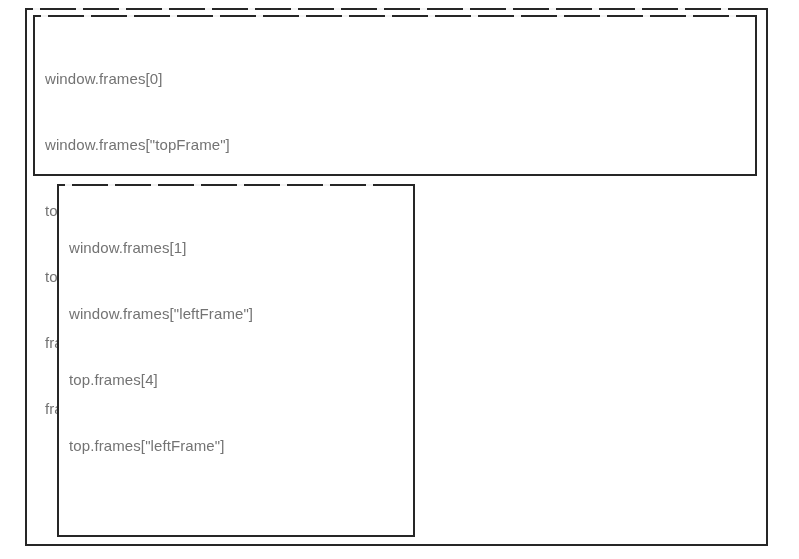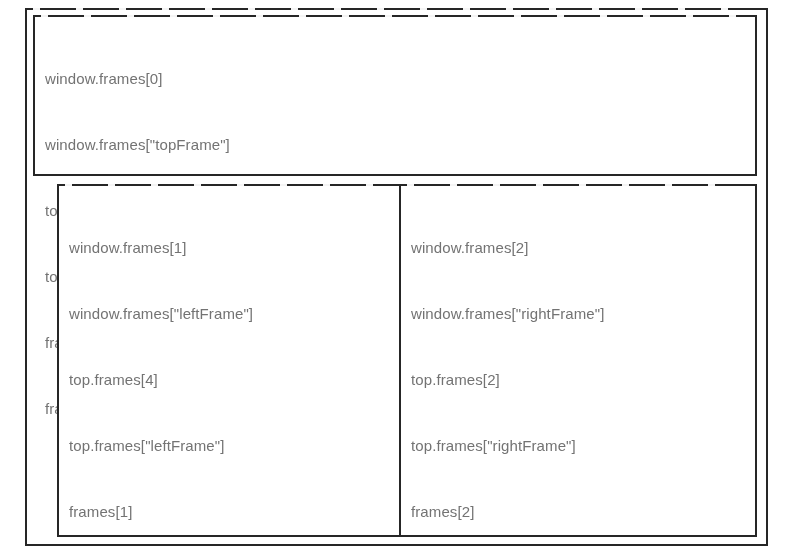--- a/index.html
+++ b/index.html
@@ -103,30 +103,18 @@
     </div>
   </div>
 
   <div class="box left-frame">
     <span class="scan-dash-top"></span>
     <div class="frame-lines">
       <div>window.frames[1]</div>
       <div>window.frames["leftFrame"]</div>
       <div>top.frames[4]</div>
       <div>top.frames["leftFrame"]</div>
-      <div>frames[1]</div>
       
     </div>
   </div>
 
-  <div class="box right-frame">
-    <span class="scan-dash-top"></span>
-    <div class="frame-lines">
-      <div>window.frames[2]</div>
-      <div>window.frames["rightFrame"]</div>
-      <div>top.frames[2]</div>
-      <div>top.frames["rightFrame"]</div>
-      <div>frames[2]</div>
-      
-    </div>
-  </div>
 
 </div>
 
 </body></html>

